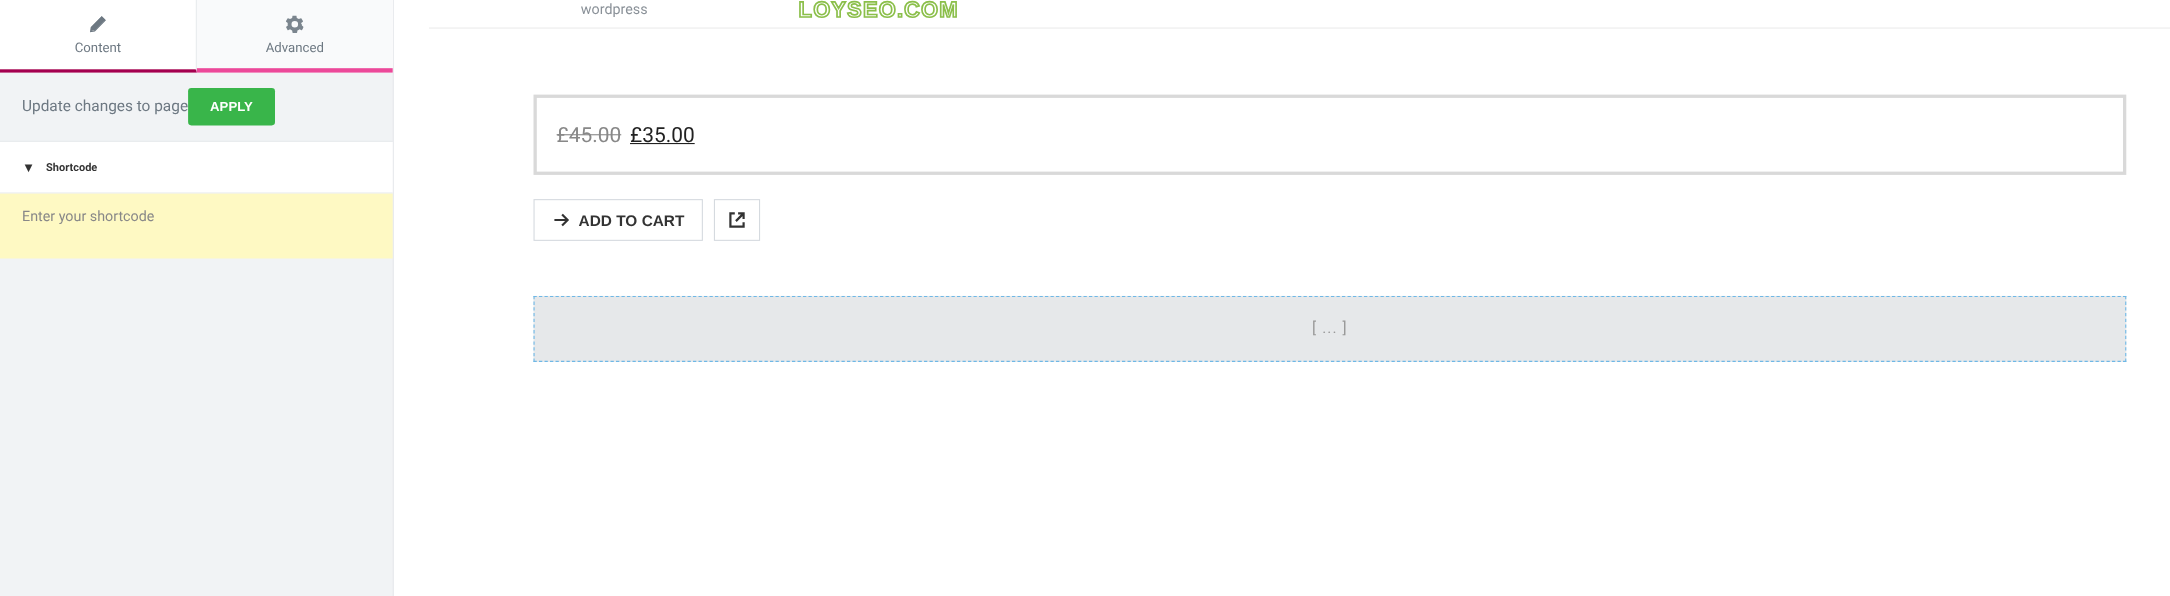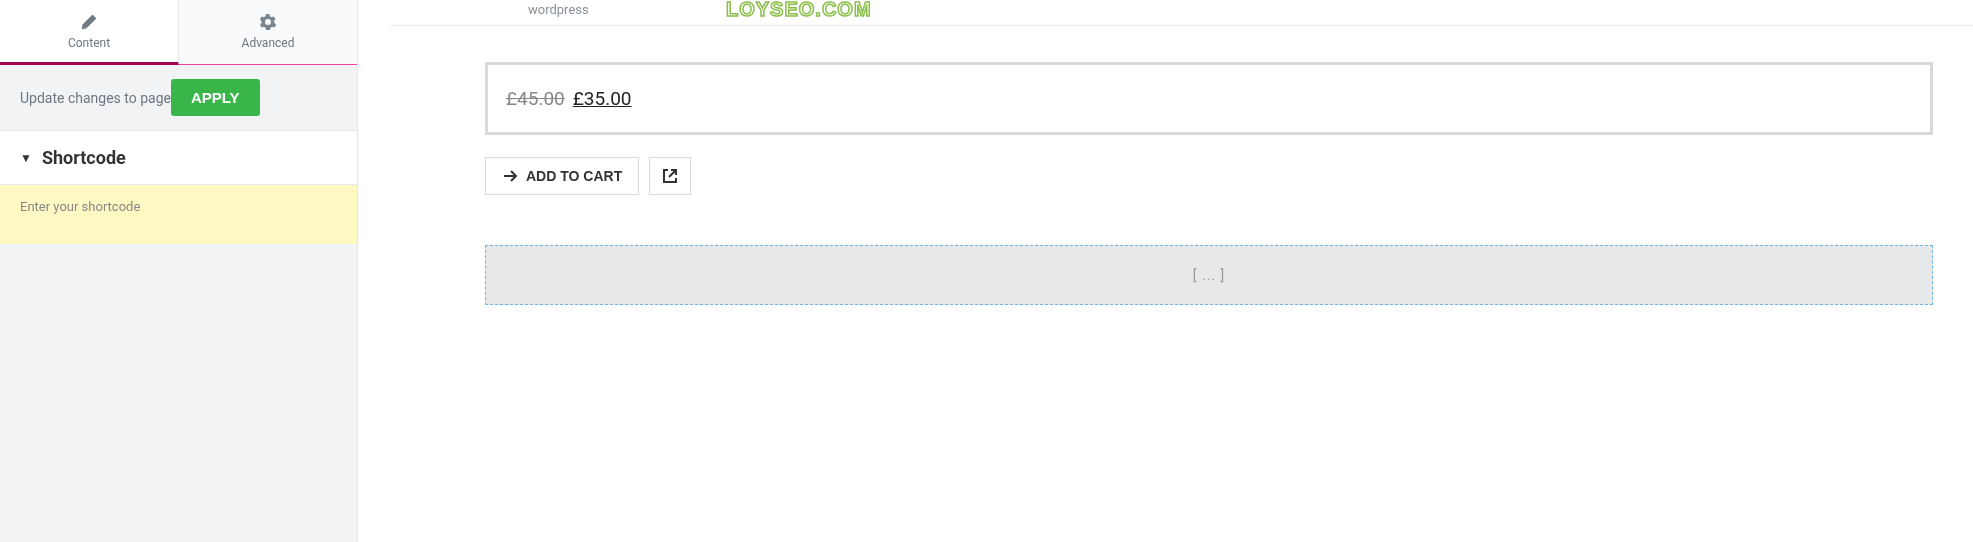--- a/index.html
+++ b/index.html
@@ -34,21 +34,21 @@
       cursor: pointer;
       border-right: 1px solid #e6e9ec;
       background: #f9fafb;
     }
     .tab:last-child { border-right: none; }
     .tab.active {
       background: #fff;
       border-bottom: 3px solid #a4004f;
     }
     .tab:not(.active) {
-      border-bottom: 1px solid #ec4899;
+      border-bottom: 4px solid #ec4899;
     }
     .tab-icon {
       font-size: 16px;
       color: #6d7882;
       margin-bottom: 6px;
     }
     .tab-label {
       font-size: 12px;
       color: #6d7882;
     }
@@ -60,40 +60,40 @@
     }
     .update-text {
       font-size: 14px;
       color: #6d7882;
     }
     .apply-btn {
       background: #39b54a;
       color: #fff;
       border: none;
       padding: 10px 20px;
-      font-size: 15px;
+      font-size: 12px;
       font-weight: 700;
       border-radius: 3px;
       cursor: pointer;
     }
     .section-header {
       display: flex;
       align-items: center;
       padding: 16px 20px;
       background: #fff;
       border-bottom: 1px solid #e6e9ec;
       cursor: pointer;
     }
     .section-caret {
       font-size: 12px;
       color: #333;
       margin-right: 10px;
     }
     .section-title {
-      font-size: 18px;
+      font-size: 10px;
       font-weight: 700;
       color: #333;
     }
     .section-body {
       background: #fef9c3;
       padding: 14px 20px 20px;
     }
     .field-label {
       font-size: 13px;
       color: #888;
@@ -166,20 +166,21 @@
     }
     .hr {
       position: absolute;
       top: 25px;
       left: 0;
       right: 0;
       border-top: 1px solid #ececec;
     }
     .content-area {
       padding: 62px 40px 0 85px;
+      margin-top: 24px;
     }
     .price-box {
       border: 3px solid #d9d9d9;
       padding: 22px 18px;
       margin-bottom: 22px;
     }
     .price-old {
       text-decoration: line-through;
       color: #888;
       font-size: 19px;

